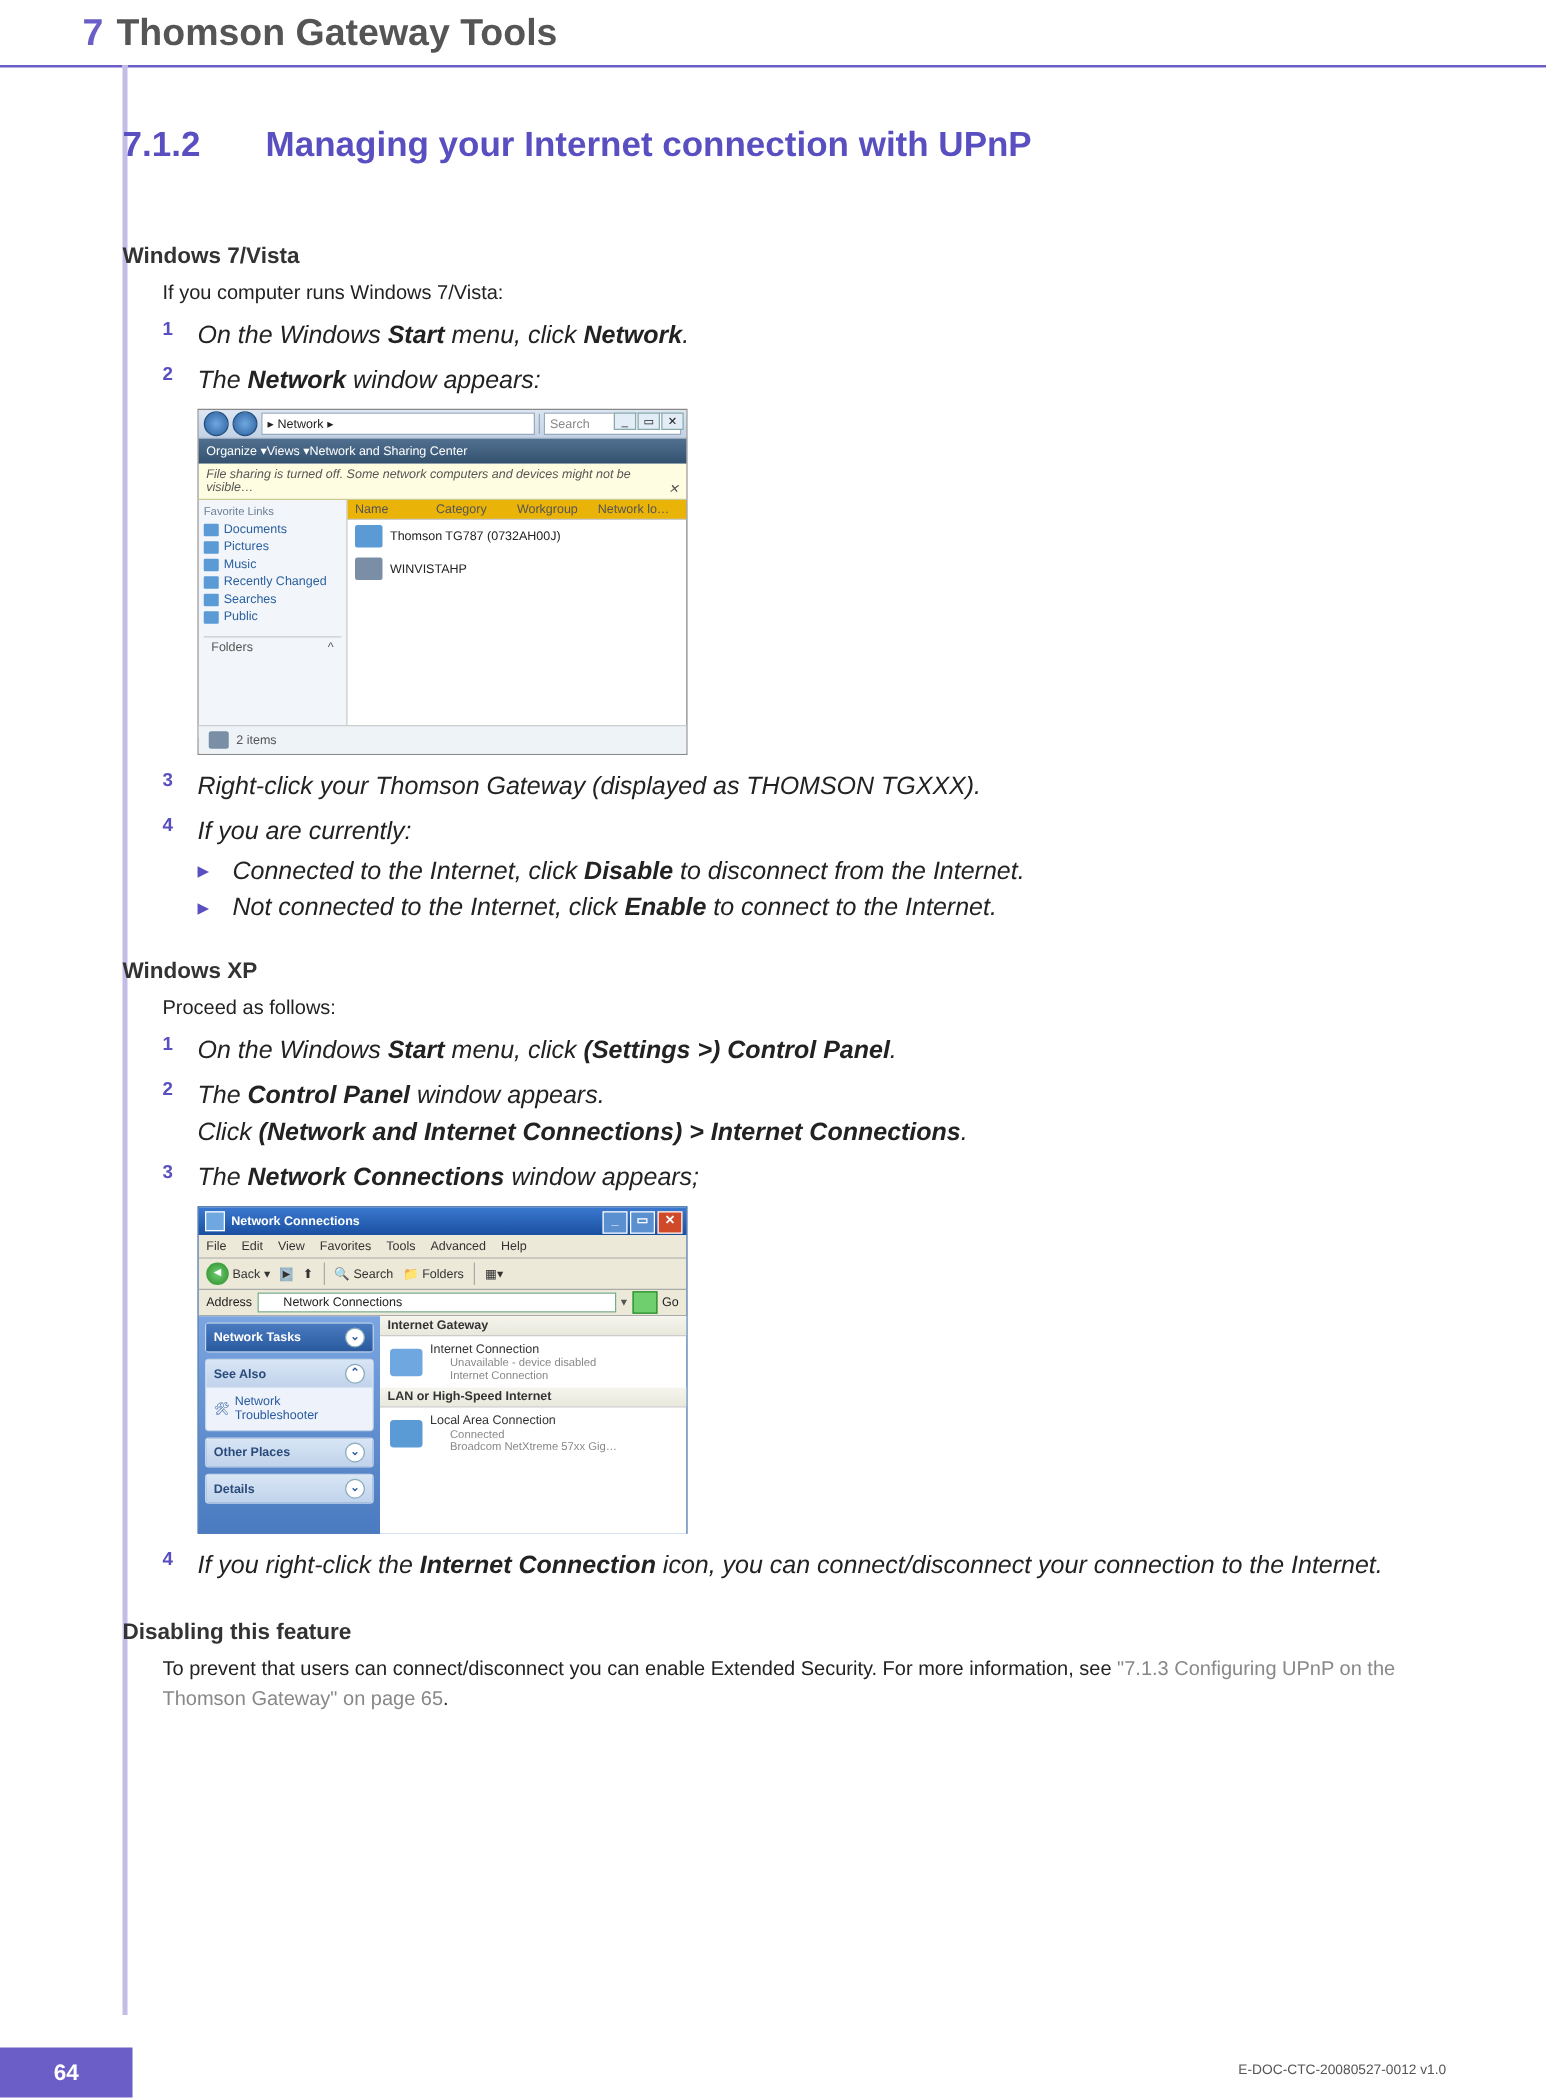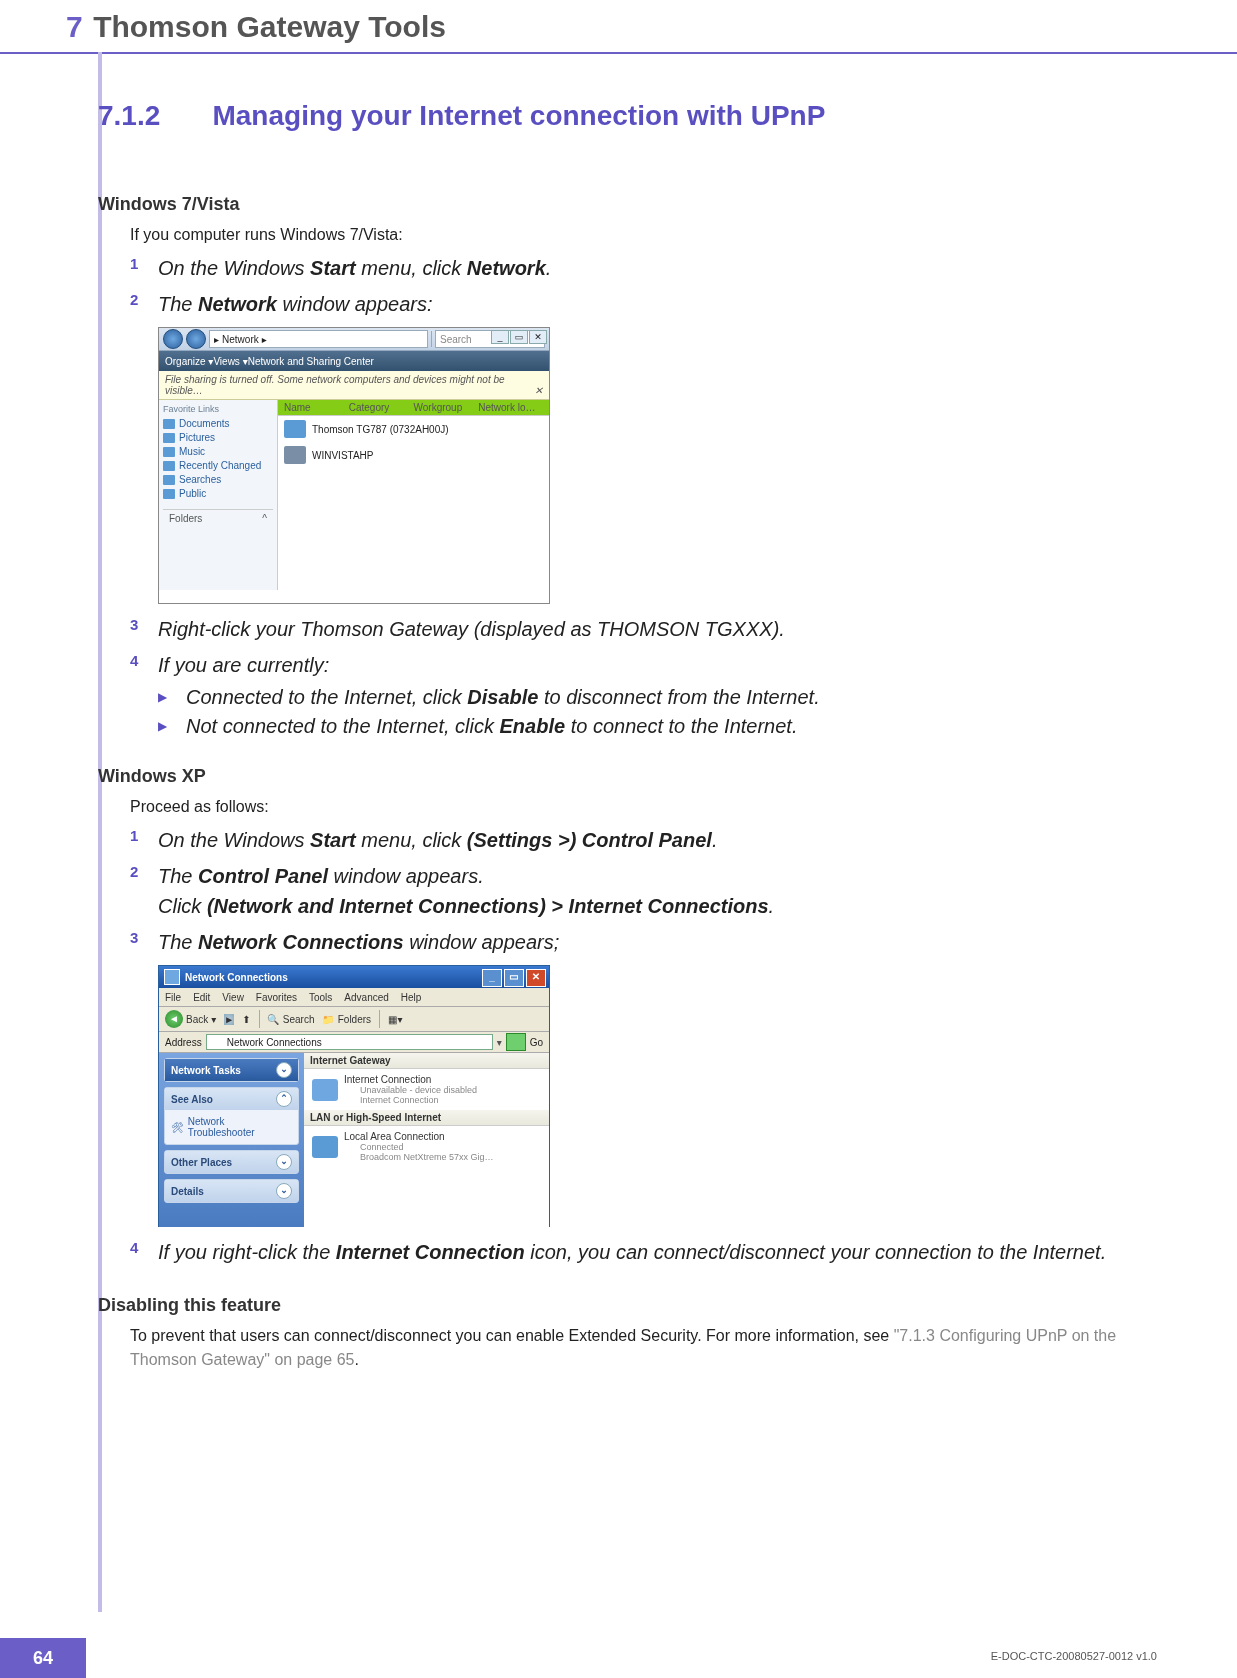--- a/index.html
+++ b/index.html
@@ -182,21 +182,21 @@
   .vista-body {
     display:flex; height:190px;
   }
   .vista-side {
     width:110px; border-right:1px solid #ccc; background:#f2f6fa; padding:4px;
   }
   .vista-side-h { color:#6b7f95; font-size:9px; margin-bottom:4px;}
   .vista-side-item { display:flex; align-items:center; gap:4px; margin:3px 0; color:#2a5f9e;}
   .ficon { width:12px; height:10px; background:#5a9bd5; border-radius:1px; display:inline-block;}
   .vista-main { flex:1; padding:0; }
-  .vista-cols { display:flex; background:#84cc16; border-bottom:1px solid #ccc; padding:2px 6px; color:#555;}
+  .vista-cols { display:flex; background:#eab308; border-bottom:1px solid #ccc; padding:2px 6px; color:#555;}
   .vista-cols span { flex:1; }
   .vista-entry { display:flex; align-items:center; gap:6px; padding:4px 6px;}
   .vicon-dev { width:22px; height:18px; background:#5a9bd5; border-radius:2px;}
   .vicon-pc { width:22px; height:18px; background:#7a8fa6; border-radius:2px;}
   .vista-folders { border-top:1px solid #ccc; padding:3px 6px; color:#555;}
   .vista-status { position:absolute; bottom:0; left:0; right:0; height:22px; background:#eef3f8; border-top:1px solid #ccc; display:flex; align-items:center; padding:0 8px; gap:6px; color:#555;}
   
   .xp-window {
     width:390px; height:260px; border:1px solid #2a5f9e; background:#fff; font-size:10px; position:relative;
   }
@@ -230,21 +230,21 @@
   .xp-item .tt { display:flex; flex-direction:column;}
   .xp-item .tt .t1 { color:#333;}
   .xp-item .tt .t2 { color:#888; font-size:9px;padding-left:16px;}
   .footer {
     position:absolute;
     left:0; bottom:0;
     width:1237px;
     height:40px;
   }
   .page-num-box {
-    position:absolute; left:0; bottom:0; width:86px; height:40px; background:#6b5fc7; color:#fff; font-weight:bold; font-size:18px; display:flex; align-items:center; justify-content:center;
+    position:absolute; left:0; bottom:0; width:106px; height:40px; background:#6b5fc7; color:#fff; font-weight:bold; font-size:18px; display:flex; align-items:center; justify-content:center;
   }
   .doc-id {
     position:absolute; right:80px; bottom:16px; font-size:11px; color:#555;
   }
   b { font-weight:bold; }
 </style>
 </head>
 <body>
 
 <div class="page">
@@ -344,20 +344,24 @@
             <div class="vista-entry">
                 <span class="vicon-dev"></span>
                 <span>Thomson TG787 (0732AH00J)</span>
               </div>
             <div class="vista-entry">
                 <span class="vicon-pc"></span>
                 <span>WINVISTAHP</span>
               </div>
           </div>
         </div>
+        <div class="vista-status">
+            <span class="vicon-pc" style="width:16px;height:14px;"></span>
+            <span>2 items</span>
+          </div>
       </div>
     </div>
 
     <div class="ol">
       <div class="ol-item">
         <span class="ol-num">3</span>
         <span class="ol-text">Right-click your Thomson Gateway (displayed as THOMSON TGXXX).</span>
       </div>
       <div class="ol-item">
         <span class="ol-num">4</span>

